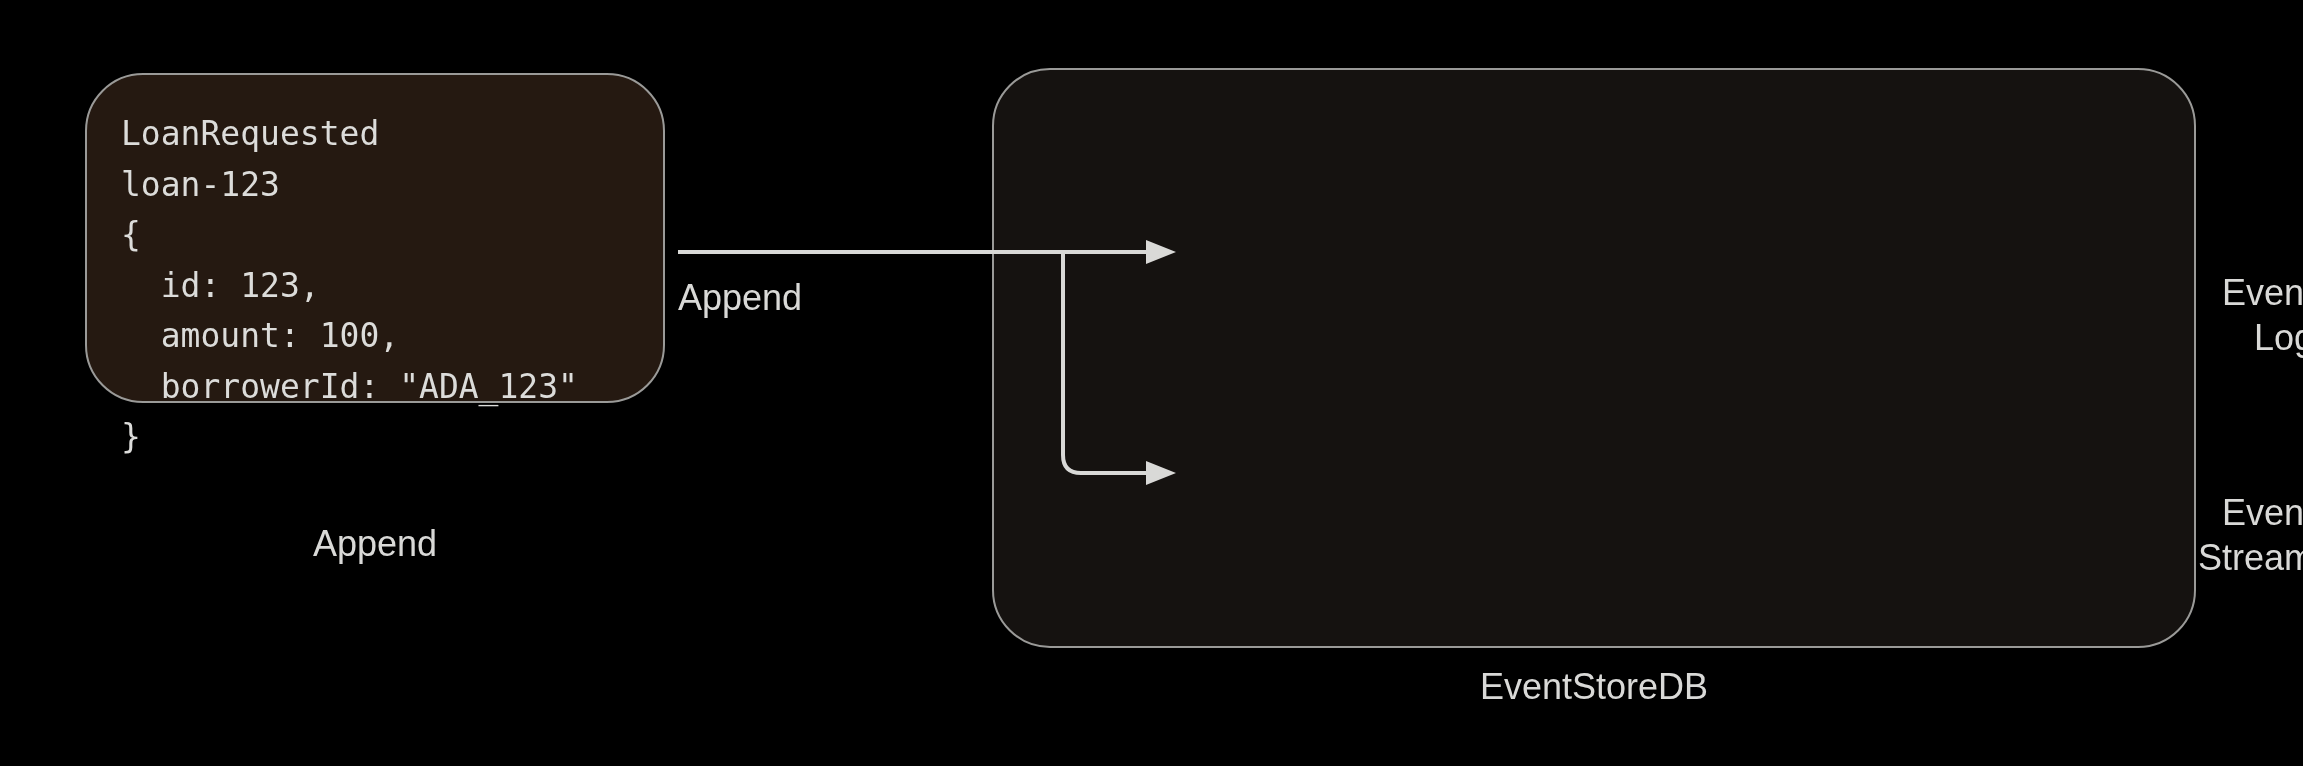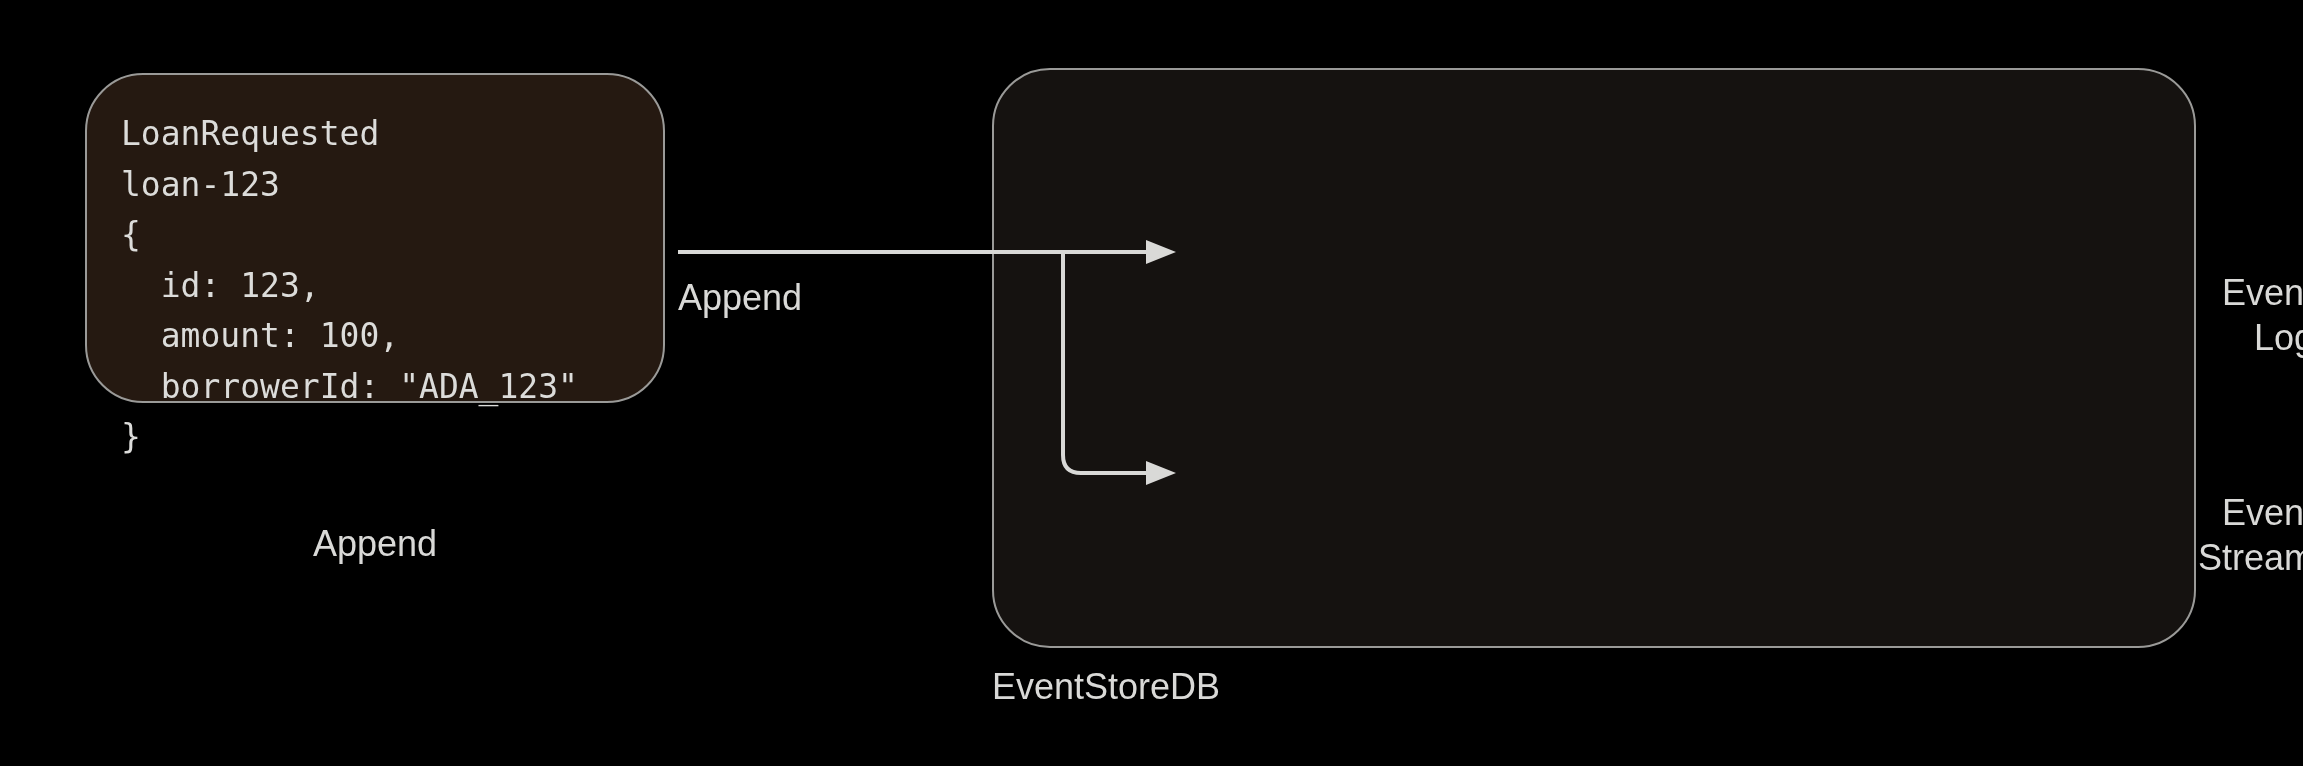--- a/index.html
+++ b/index.html
@@ -86,21 +86,21 @@
     height: 580px;
     background: #151210;
     border: 2px solid #9a9a98;
     border-radius: 58px;
     box-sizing: border-box;
   }
   .caption-esdb {
     left: 992px;
     top: 666px;
     width: 1204px;
-    text-align: left;
+    text-align: center;
     font-size: 36px;
   }
 
   
   .row-label {
     position: absolute;
     text-align: right;
     color: #d9d9d7;
     font-size: 36px;
     line-height: 45px;

